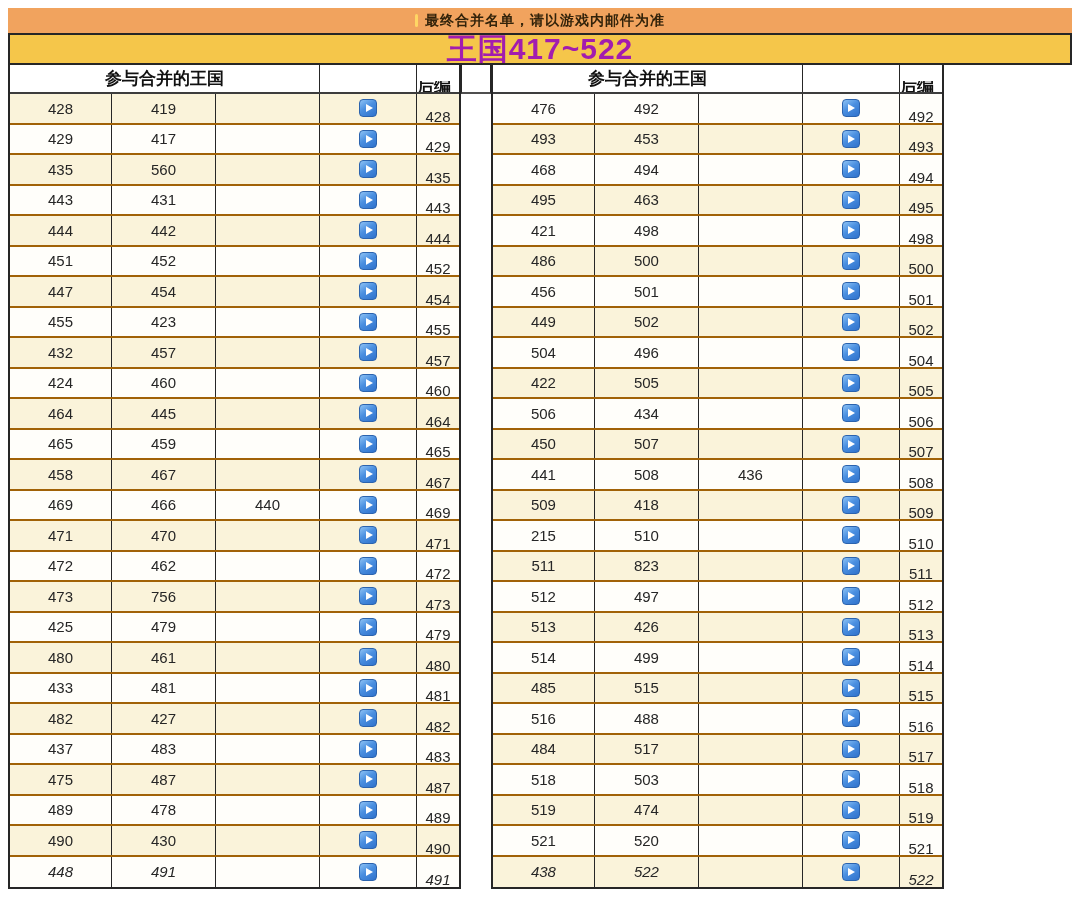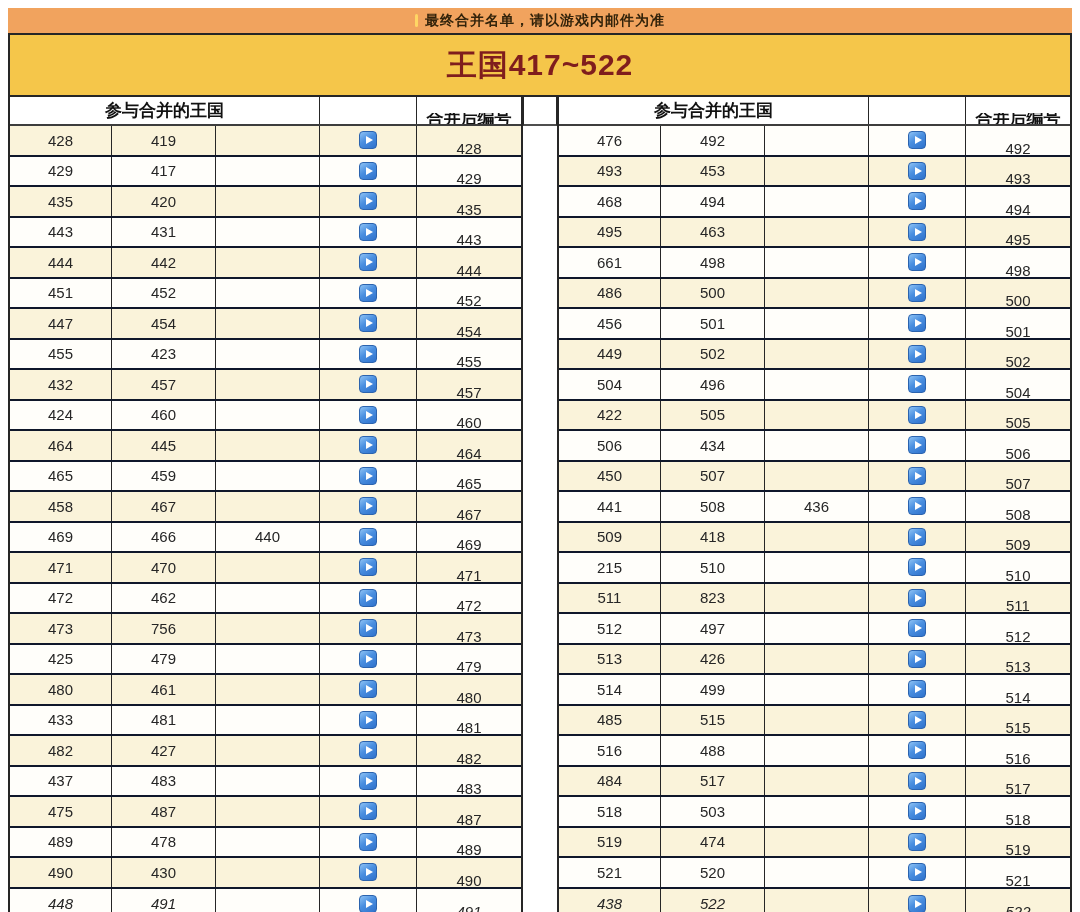--- a/index.html
+++ b/index.html
@@ -29,35 +29,35 @@
   }
   .notice-dash {
     width: 3px;
     height: 13px;
     background: #ffd664;
     border-radius: 2px;
     display: inline-block;
   }
 
   .title-bar {
-    height: 64px;
+    height: 32px;
     background: #f5c64a;
     border: 2px solid #262626;
     display: flex;
     align-items: center;
     justify-content: center;
     font-size: 30px;
     font-weight: bold;
-    color: #7f1d1d;
+    color: #a21caf;
     letter-spacing: 1px;
   }
 
   .tables-wrap {
     display: flex;
-    width: 1064px;
+    width: 936px;
   }
 
   .ktable {
     width: 515px;
     border: 2px solid #262626;
     border-top: 0;
     background: #fffefa;
   }
 
   .gap-col {
@@ -70,21 +70,21 @@
     background: #ffffff;
     border-left: 1px solid #262626;
     border-right: 1px solid #262626;
     border-bottom: 2px solid #4f4f4f;
   }
 
   .trow {
     display: grid;
     grid-template-columns: 102px 104px 104px 97px 1fr;
     height: 30.5px;
-    border-bottom: 2px solid #0f172a;
+    border-bottom: 2px solid #a16207;
   }
   .trow:last-child { border-bottom: 0; font-style: italic; }
 
   .thead-row {
     height: 29px;
     background: #ffffff;
     border-bottom: 2px solid #3d3d3d;
   }
   .thead-row .cell {
     font-weight: bold;
@@ -166,21 +166,21 @@
           <div class="cell"></div>
           <div class="cell">
             <div class="play-btn">
               <div class="play-tri"></div>
             </div>
           </div>
           <div class="cell">429</div>
         </div>
         <div class="trow row-cream">
           <div class="cell">435</div>
-          <div class="cell">420</div>
+          <div class="cell">560</div>
           <div class="cell"></div>
           <div class="cell">
             <div class="play-btn">
               <div class="play-tri"></div>
             </div>
           </div>
           <div class="cell">435</div>
         </div>
         <div class="trow row-white">
           <div class="cell">443</div>
@@ -485,21 +485,21 @@
           <div class="cell">463</div>
           <div class="cell"></div>
           <div class="cell">
             <div class="play-btn">
               <div class="play-tri"></div>
             </div>
           </div>
           <div class="cell">495</div>
         </div>
         <div class="trow row-white">
-          <div class="cell">661</div>
+          <div class="cell">421</div>
           <div class="cell">498</div>
           <div class="cell"></div>
           <div class="cell">
             <div class="play-btn">
               <div class="play-tri"></div>
             </div>
           </div>
           <div class="cell">498</div>
         </div>
         <div class="trow row-cream">

